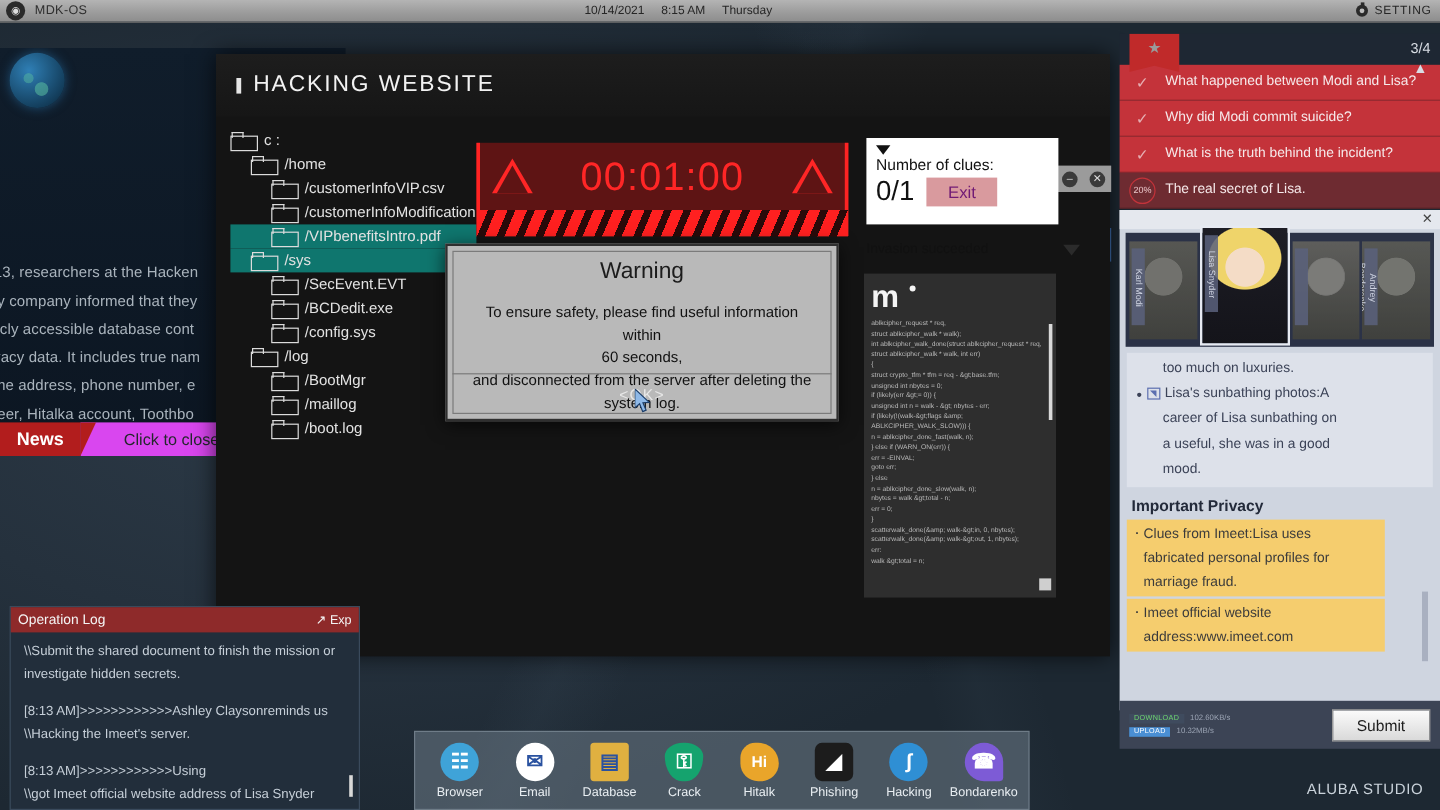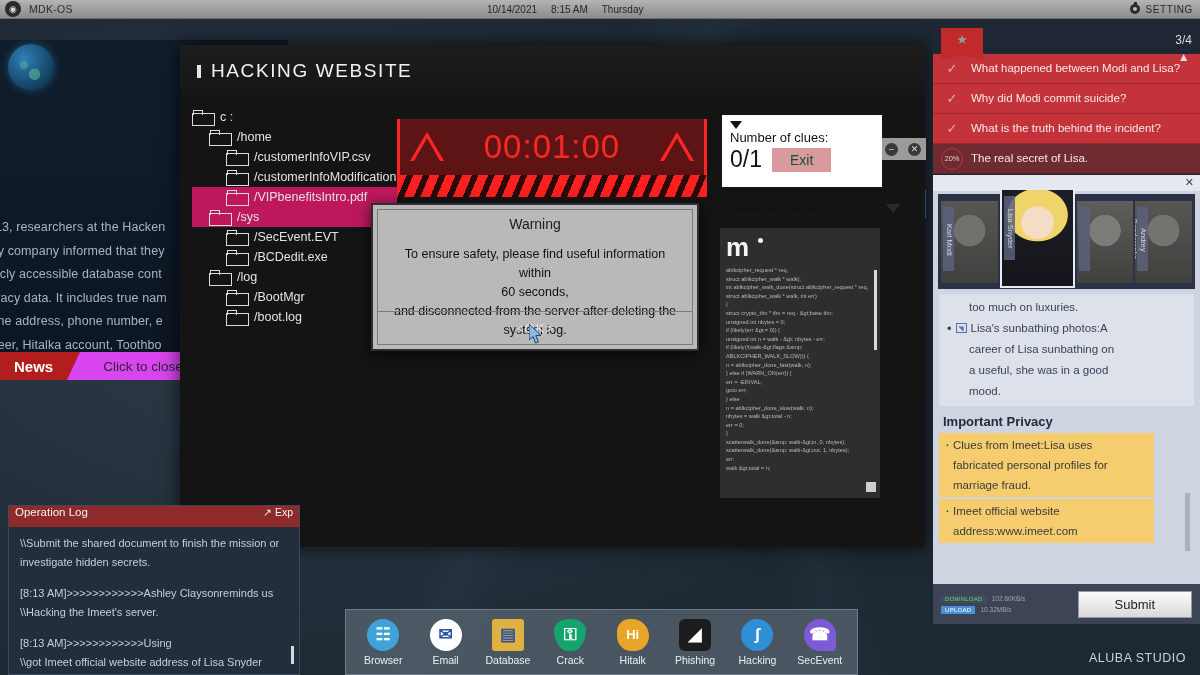--- a/index.html
+++ b/index.html
@@ -145,21 +145,21 @@
     width:22px; height:15px; position:relative; flex:none;
   }
   .folder::before{
     content:""; position:absolute; left:0; top:3px; width:21px; height:11px;
     border:1.4px solid #dcdcdc; background:transparent;
   }
   .folder::after{
     content:""; position:absolute; left:1px; top:0px; width:8px; height:4px;
     border:1.4px solid #dcdcdc; border-bottom:none; background:transparent;
   }
-  .ft-sel { background:#be185d; }
+  .ft-sel { background:#0f766e; }
 
   
   #timer {
     position:absolute; left:397px; top:119px; width:310px; height:80px; z-index:22;text-align:right;
   }
   #timer .tbody {
     height:56px; background:#5e1414; display:flex; align-items:center; justify-content:space-between;
     padding:0 10px; border-left:3px solid #ff2323; border-right:3px solid #ff2323;
   }
   #timer .ttime { color:#ff2626; font-size:33px; letter-spacing:1px; }
@@ -183,21 +183,21 @@
     background: repeating-linear-gradient(113deg,#ff2020 0 9px,#2a0a0a 9px 15px);
   }
 
   
   #warnmodal {
     position:absolute; left:371px; top:203px; width:328px; height:148px; z-index:30;
     background:#b9b9b9; border:2px solid #2f2f2f;
     box-shadow:0 3px 14px rgba(0,0,0,.65);
   }
   #warnmodal .wm-inner { margin:4px; border:1px solid #7b7b7b; height:calc(100% - 8px); }
-  #warnmodal .wm-title { text-align:center; font-size:14px; color:#1c1c1c; padding:6px 0 3px; }
+  #warnmodal .wm-title { text-align:center; font-size:19px; color:#1c1c1c; padding:6px 0 3px; }
   #warnmodal .wm-body {
     text-align:center; font-size:12.5px; color:#111; line-height:19px; padding:10px 12px 0;
   }
   #warnmodal .wm-btnrow {
     position:absolute; left:4px; right:4px; bottom:4px; height:34px;
     border-top:1px solid #7b7b7b; display:flex; align-items:center; justify-content:center;
   }
   #warnmodal .wm-btn { color:#e8e8e8; font-size:13px; letter-spacing:1px; }
   .cursor-arrow {
     position:absolute; left:529px; top:324px; width:14px; height:20px; z-index:34;
@@ -207,21 +207,21 @@
   #cluebox {
     position:absolute; left:722px; top:115px; width:160px; height:72px; z-index:31;
     background:#fff; padding:4px 8px;
   }
   #cluebox .caret { width:0;height:0;border-style:solid;border-width:8px 6px 0 6px;
     border-color:#111 transparent transparent transparent; margin-top:2px;}
   #cluebox .cl-label { font-size:13px; color:#111; margin-top:1px; }
   #cluebox .cl-row { display:flex; align-items:center; gap:10px; margin-top:1px; }
   #cluebox .cl-count { font-size:23px; color:#111; }
   #cluebox .cl-exit {
-    background:#d99a9e; color:#14532d; font-size:14px; padding:4px 18px; border:none;
+    background:#d99a9e; color:#701a75; font-size:14px; padding:4px 18px; border:none;
     font-family:"Liberation Sans",sans-serif;
   }
   #invasion {
     position:absolute; left:722px; top:202px; width:178px; z-index:31;
     display:flex; align-items:center; justify-content:space-between;
     color:#111; font-size:11.5px;
   }
   #invasion .caret2 { width:0;height:0;border-style:solid;border-width:9px 7px 0 7px;
     border-color:#2b2b2b transparent transparent transparent; }
 
@@ -251,21 +251,21 @@
     position:absolute; left:880px; top:190px; width:46px; height:28px; z-index:19;
     background:#3f6fb0; color:#cfe0f5; font-size:10px; display:flex; align-items:center; padding-left:3px;
   }
 
   
   #oplog {
     position:absolute; left:8px; top:505px; width:292px; height:170px; z-index:40;
     background:#222e3b; border:1px solid #3a4a5c;
   }
   #oplog .ol-head {
-    height:21px; background:#8e2a2a; display:flex; align-items:flex-start; justify-content:space-between;
+    height:21px; background:#8e2a2a; display:flex; align-items:center; justify-content:space-between;
     padding:0 6px; color:#f4f4f4; font-size:11.5px;
   }
   #oplog .ol-exp { font-size:10.5px; display:flex; align-items:center; gap:3px; }
   #oplog .ol-body { padding:7px 11px; color:#c6cfd8; font-size:11px; line-height:19px; }
   #oplog .ol-gap { height:12px; }
   #oplog .caret-col { position:absolute; right:5px; bottom:10px; width:3px; height:18px; background:#d8d8d8; }
 
   
   #dock {
     position:absolute; left:345px; top:609px; width:513px; height:66px; z-index:45;
@@ -338,21 +338,21 @@
   #netbar {
     position:absolute; left:933px; top:584px; width:267px; height:40px; z-index:50;
     background:#3c4455; display:flex; align-items:center; padding:0 8px; gap:6px;
   }
   .nettag { font-size:6px; color:#fff; padding:1px 4px; letter-spacing:.3px; }
   .nettag.dl { background:#3f4b5e; color:#6fd86f; }
   .nettag.ul { background:#4a8fd4; }
   .netval { font-size:6.5px; color:#9aa3b3; }
   #submit-btn {
     margin-left:auto; background:linear-gradient(180deg,#fbfbfb,#d9d9d9); border:1px solid #9a9a9a;
-    color:#1d1d1d; font-size:13px; padding:5px 36px; font-family:"Liberation Sans",sans-serif;
+    color:#1d1d1d; font-size:13px; padding:5px 20px; font-family:"Liberation Sans",sans-serif;
   }
   #studio {
     position:absolute; right:14px; bottom:10px; color:#c9d2da; font-size:12.5px; letter-spacing:.5px; z-index:46;
   }
 </style>
 </head>
 <body>
 
 <div id="desktop"></div>
 
@@ -431,27 +431,35 @@
         <span class="fname">/sys</span>
       </div>
       <div class="ftrow" style="padding-left: 34px;">
         <span class="folder"></span>
         <span class="fname">/SecEvent.EVT</span>
       </div>
       <div class="ftrow" style="padding-left: 34px;">
         <span class="folder"></span>
         <span class="fname">/BCDedit.exe</span>
       </div>
+      <div class="ftrow" style="padding-left: 34px;">
+        <span class="folder"></span>
+        <span class="fname">/config.sys</span>
+      </div>
       <div class="ftrow" style="padding-left: 17px;">
         <span class="folder"></span>
         <span class="fname">/log</span>
       </div>
       <div class="ftrow" style="padding-left: 34px;">
         <span class="folder"></span>
         <span class="fname">/BootMgr</span>
+      </div>
+      <div class="ftrow" style="padding-left: 34px;">
+        <span class="folder"></span>
+        <span class="fname">/maillog</span>
       </div>
       <div class="ftrow" style="padding-left: 34px;">
         <span class="folder"></span>
         <span class="fname">/boot.log</span>
       </div>
     </div>
 </div>
 
 <div id="codepanel">
   <div class="mlogo">m</div>
@@ -577,21 +585,21 @@
     <div class="dockitem">
       <div class="dockicon" style="background: rgb(28, 28, 28); display: flex; align-items: center; justify-content: center; color: rgb(255, 255, 255); font-size: 17px; font-weight: bold; border-radius: 6px;">◢</div>
       <div class="docklabel">Phishing</div>
     </div>
     <div class="dockitem">
       <div class="dockicon" style="background: rgb(47, 143, 212); display: flex; align-items: center; justify-content: center; color: rgb(255, 255, 255); font-size: 17px; font-weight: bold;">ʃ</div>
       <div class="docklabel">Hacking</div>
     </div>
     <div class="dockitem">
       <div class="dockicon" style="background: rgb(125, 91, 214); display: flex; align-items: center; justify-content: center; color: rgb(255, 255, 255); font-size: 17px; font-weight: bold; border-radius: 50% 50% 10%;">☎</div>
-      <div class="docklabel">SecEvent</div>
+      <div class="docklabel">Bondarenko</div>
     </div>
   </div>
 
 <div id="quest">
   <div class="q-head">
     <div class="q-ribbon">
       <span class="star">★</span>
     </div>
     <div class="q-count">
       <span>3/4</span>

